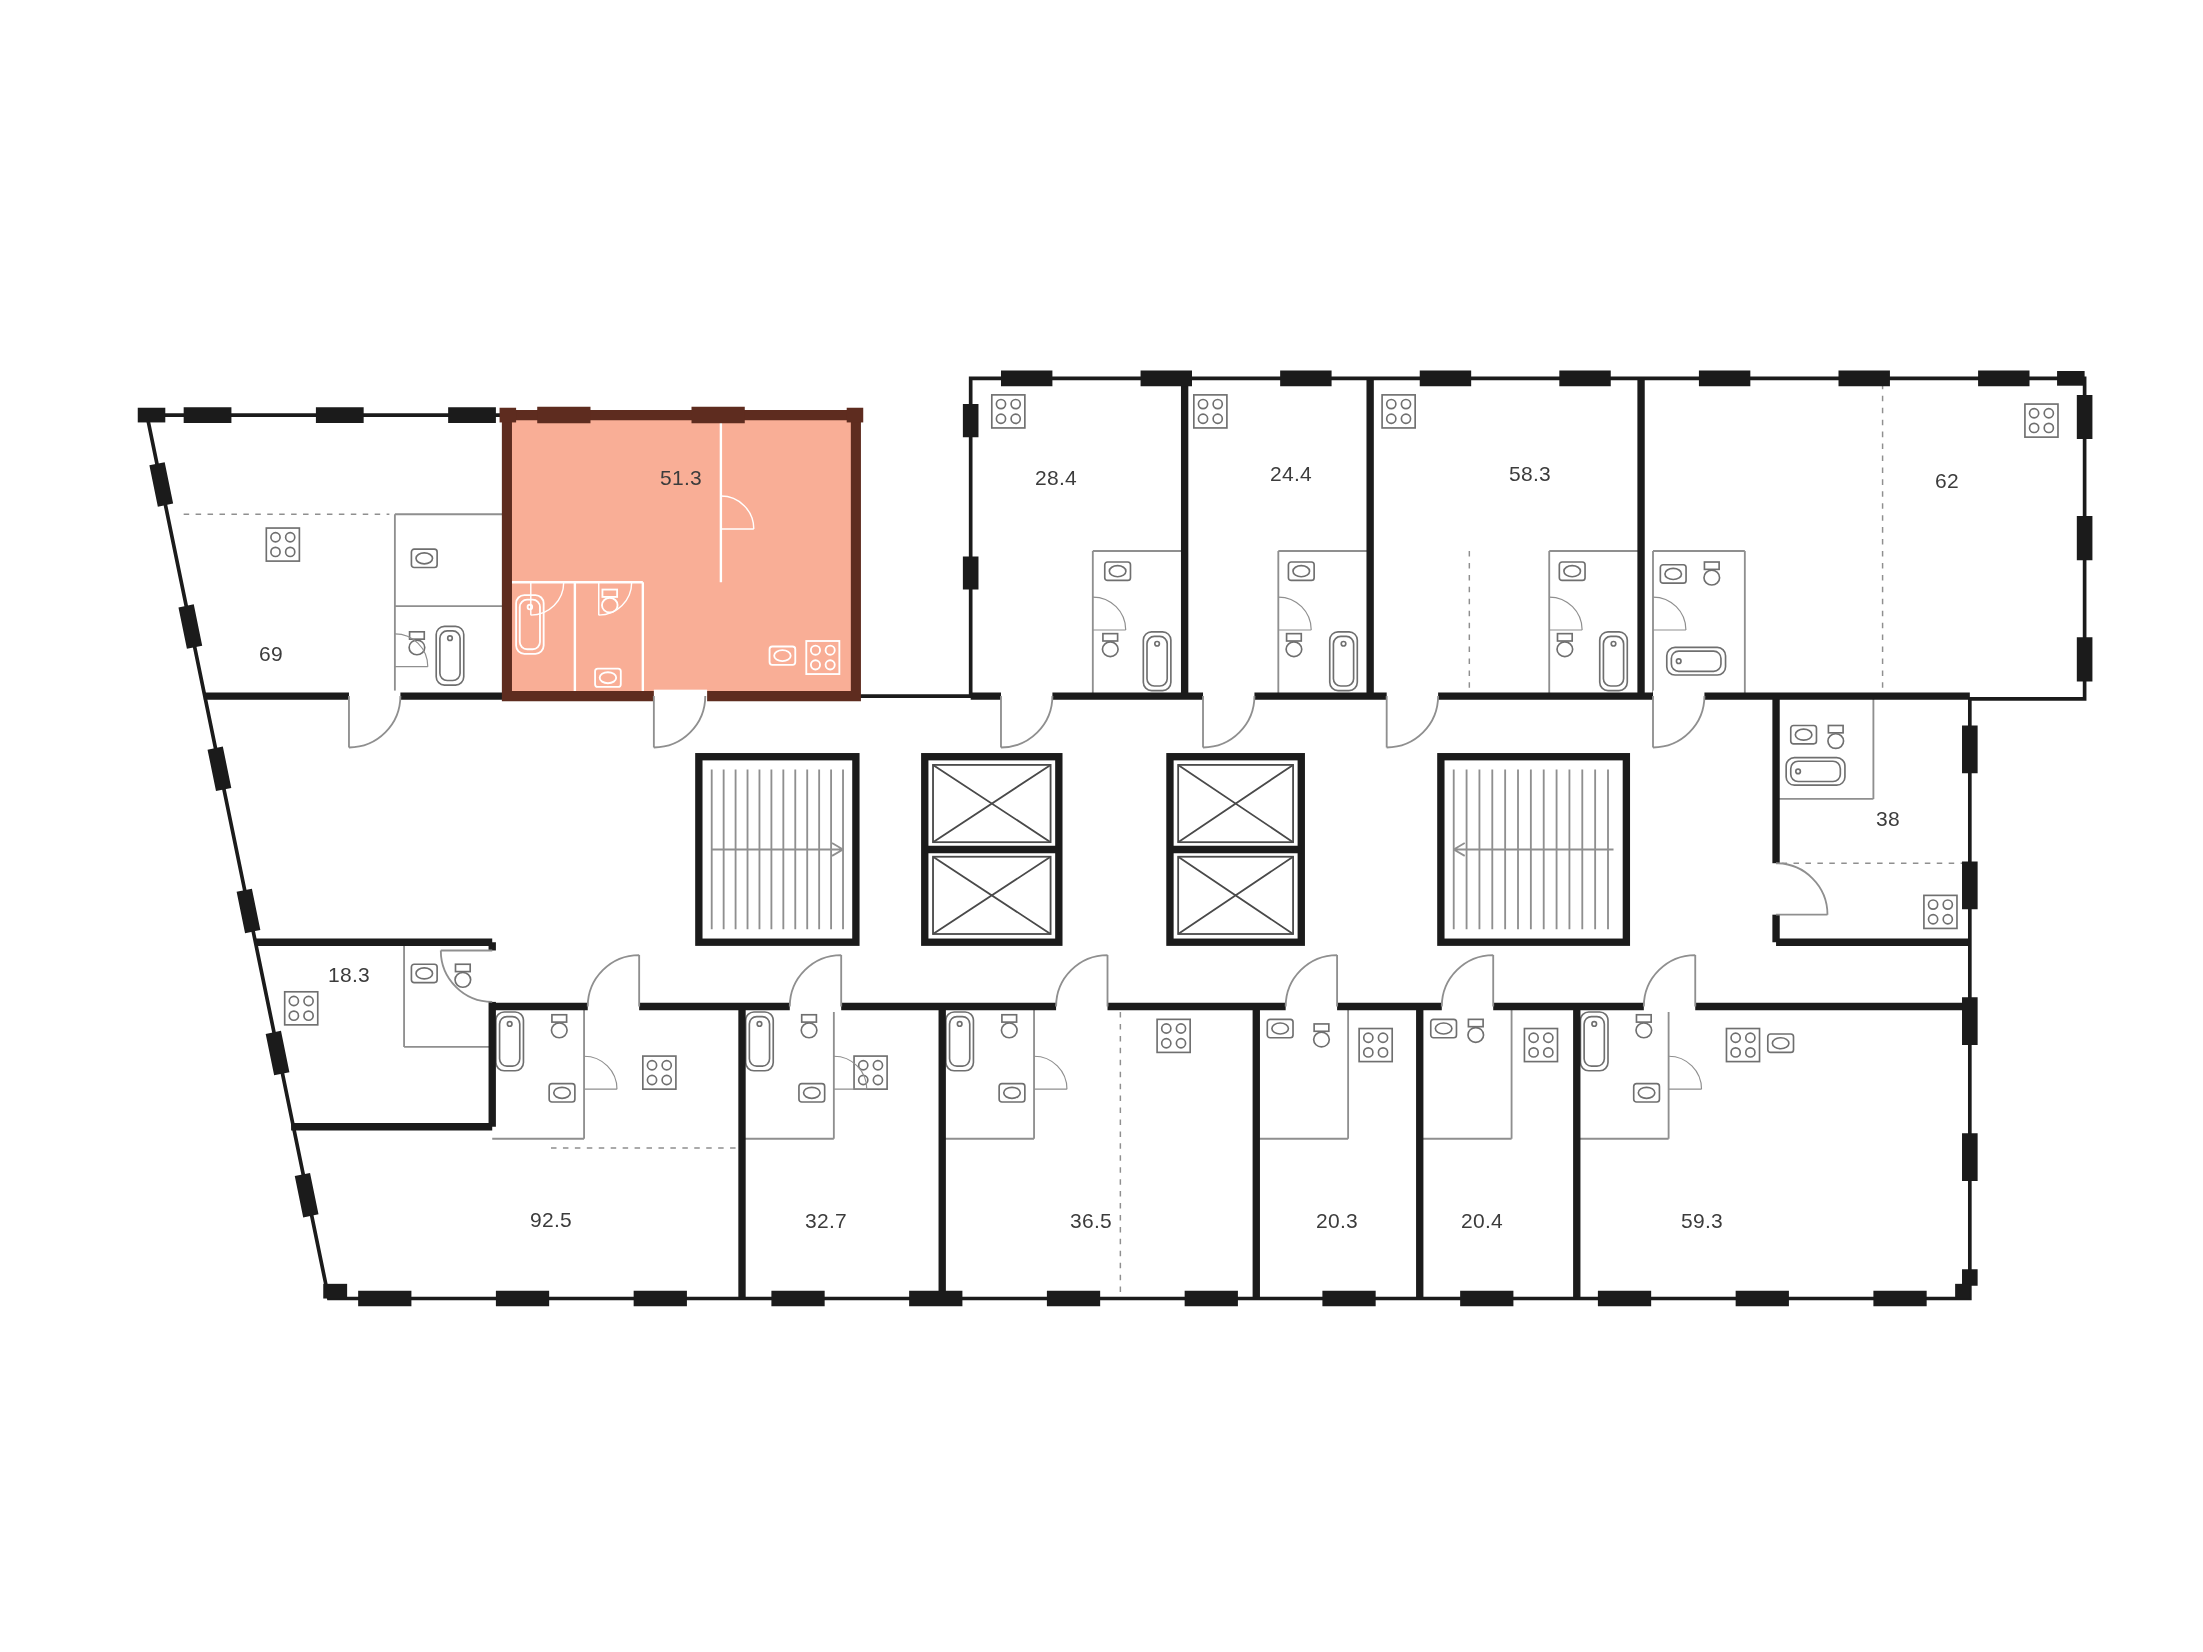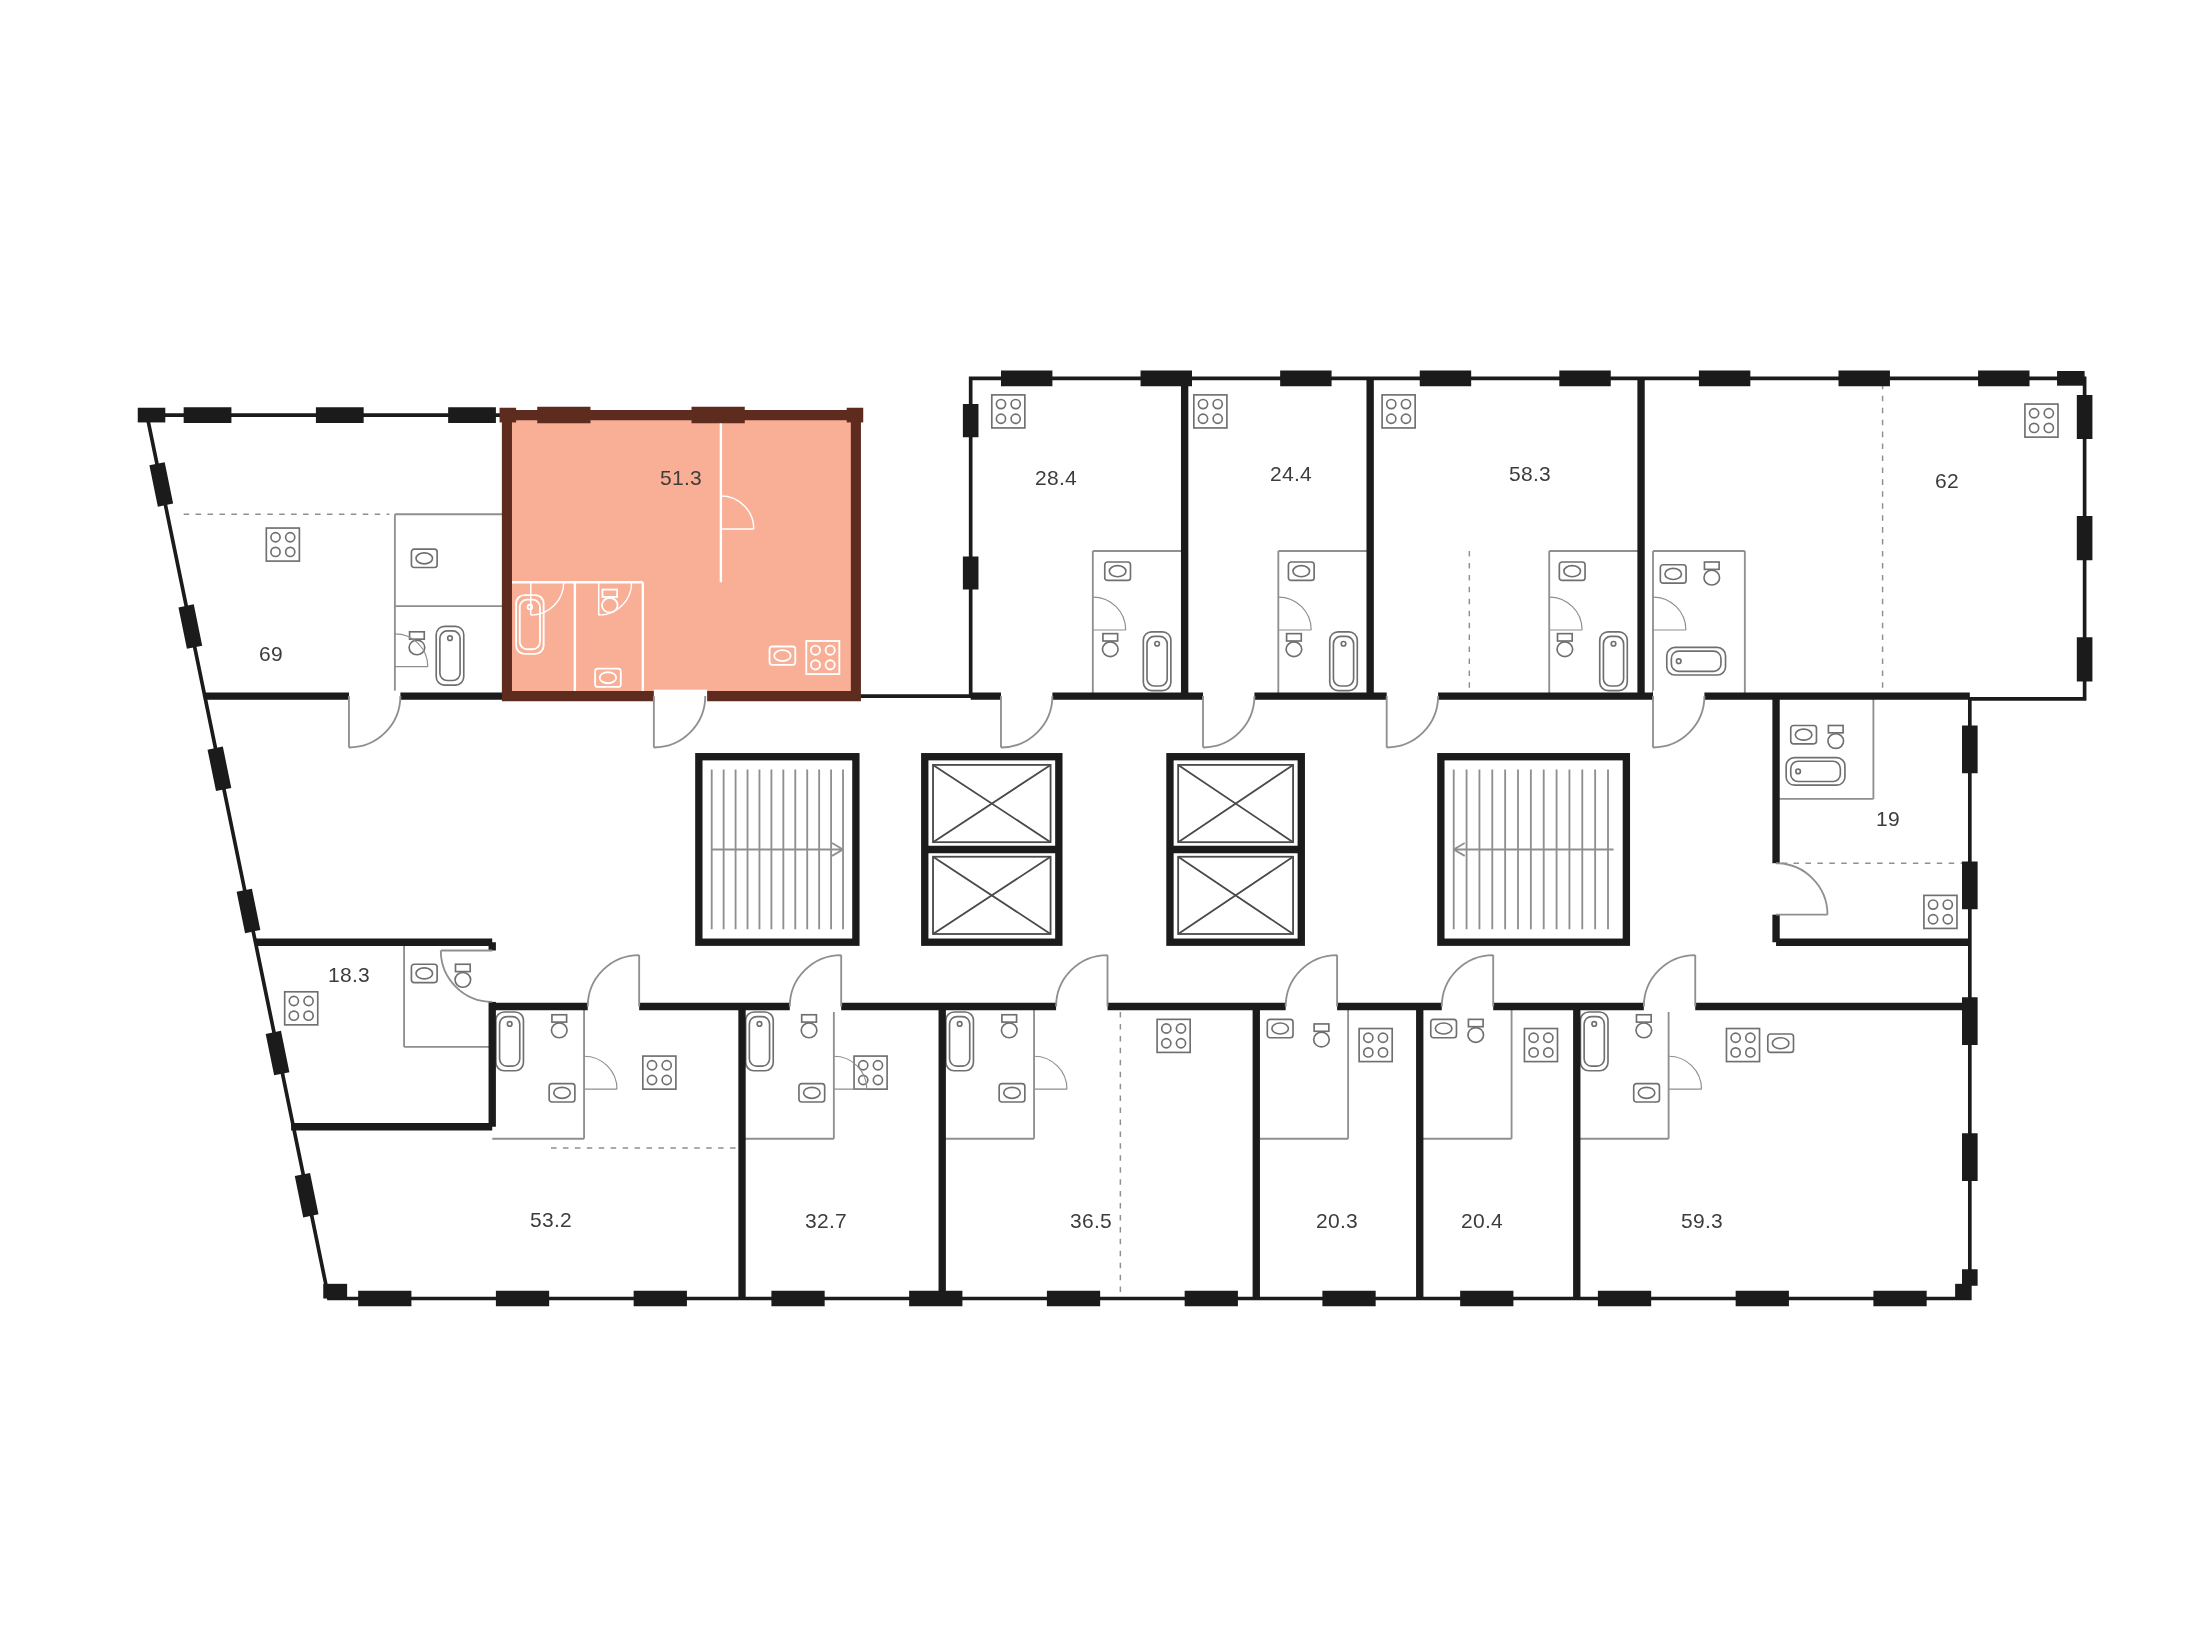--- a/index.html
+++ b/index.html
@@ -270,22 +270,22 @@
   </svg>
 
   <div>
       <div class="area-label" style="left: 271px; top: 654px;">69</div>
       <div class="area-label" style="left: 681px; top: 478px;">51.3</div>
       <div class="area-label" style="left: 1056px; top: 478px;">28.4</div>
       <div class="area-label" style="left: 1291px; top: 474px;">24.4</div>
       <div class="area-label" style="left: 1530px; top: 474px;">58.3</div>
       <div class="area-label" style="left: 1947px; top: 481px;">62</div>
       <div class="area-label" style="left: 349px; top: 975px;">18.3</div>
-      <div class="area-label" style="left: 1888px; top: 819px;">19</div>
-      <div class="area-label" style="left: 551px; top: 1220px;">53.2</div>
+      <div class="area-label" style="left: 1888px; top: 819px;">38</div>
+      <div class="area-label" style="left: 551px; top: 1220px;">92.5</div>
       <div class="area-label" style="left: 826px; top: 1221px;">32.7</div>
       <div class="area-label" style="left: 1091px; top: 1221px;">36.5</div>
       <div class="area-label" style="left: 1337px; top: 1221px;">20.3</div>
       <div class="area-label" style="left: 1482px; top: 1221px; text-align: right;">20.4</div>
       <div class="area-label" style="left: 1702px; top: 1221px;">59.3</div>
     </div>
 
   <div class="hl-region" title=""></div>
 </div>
 

